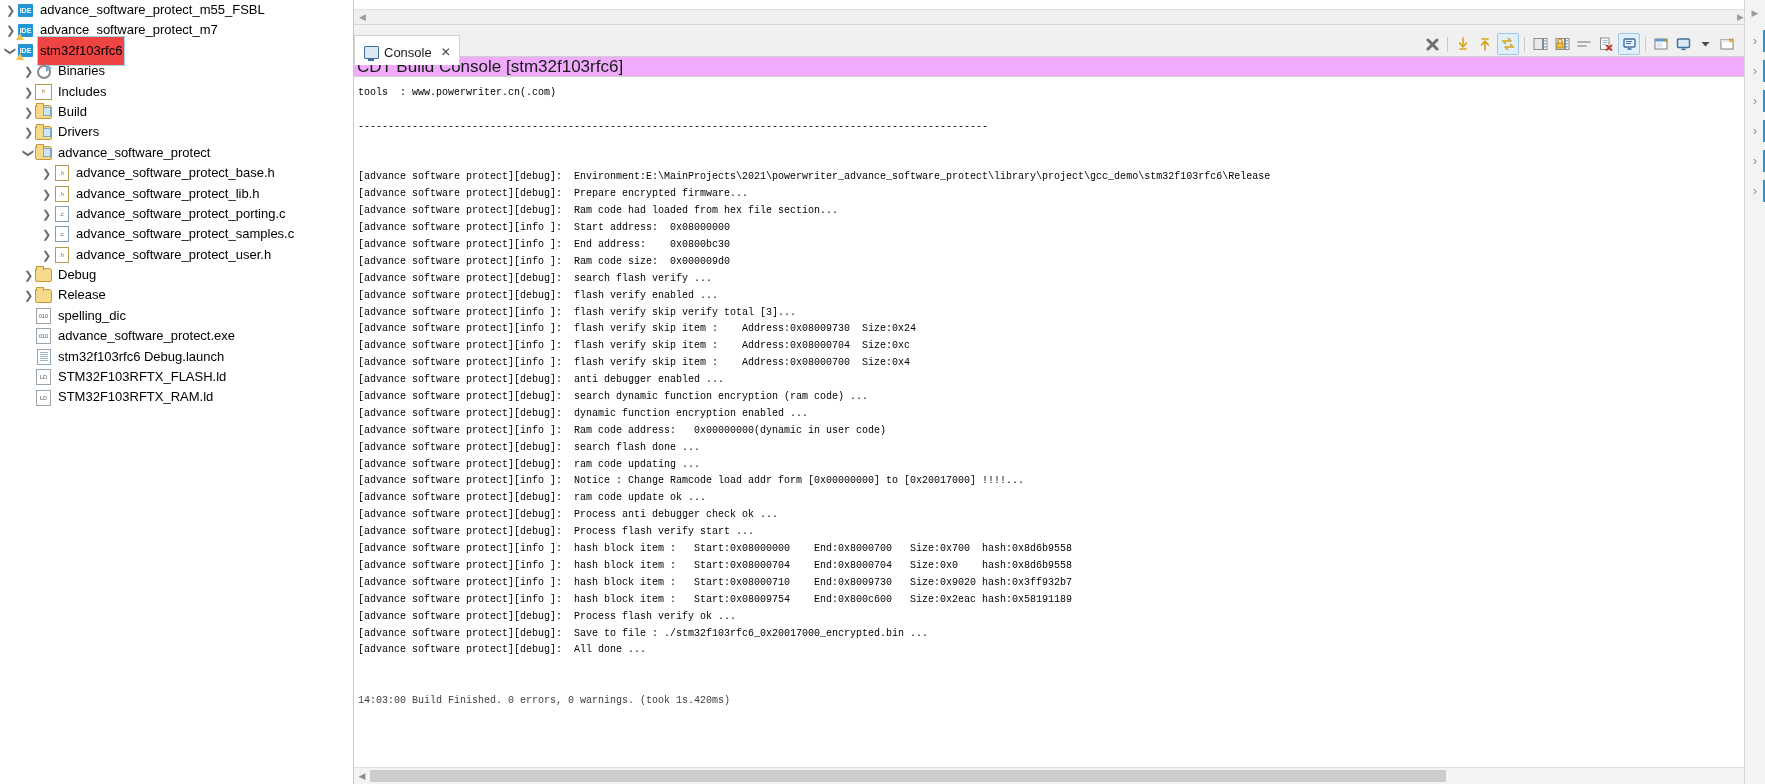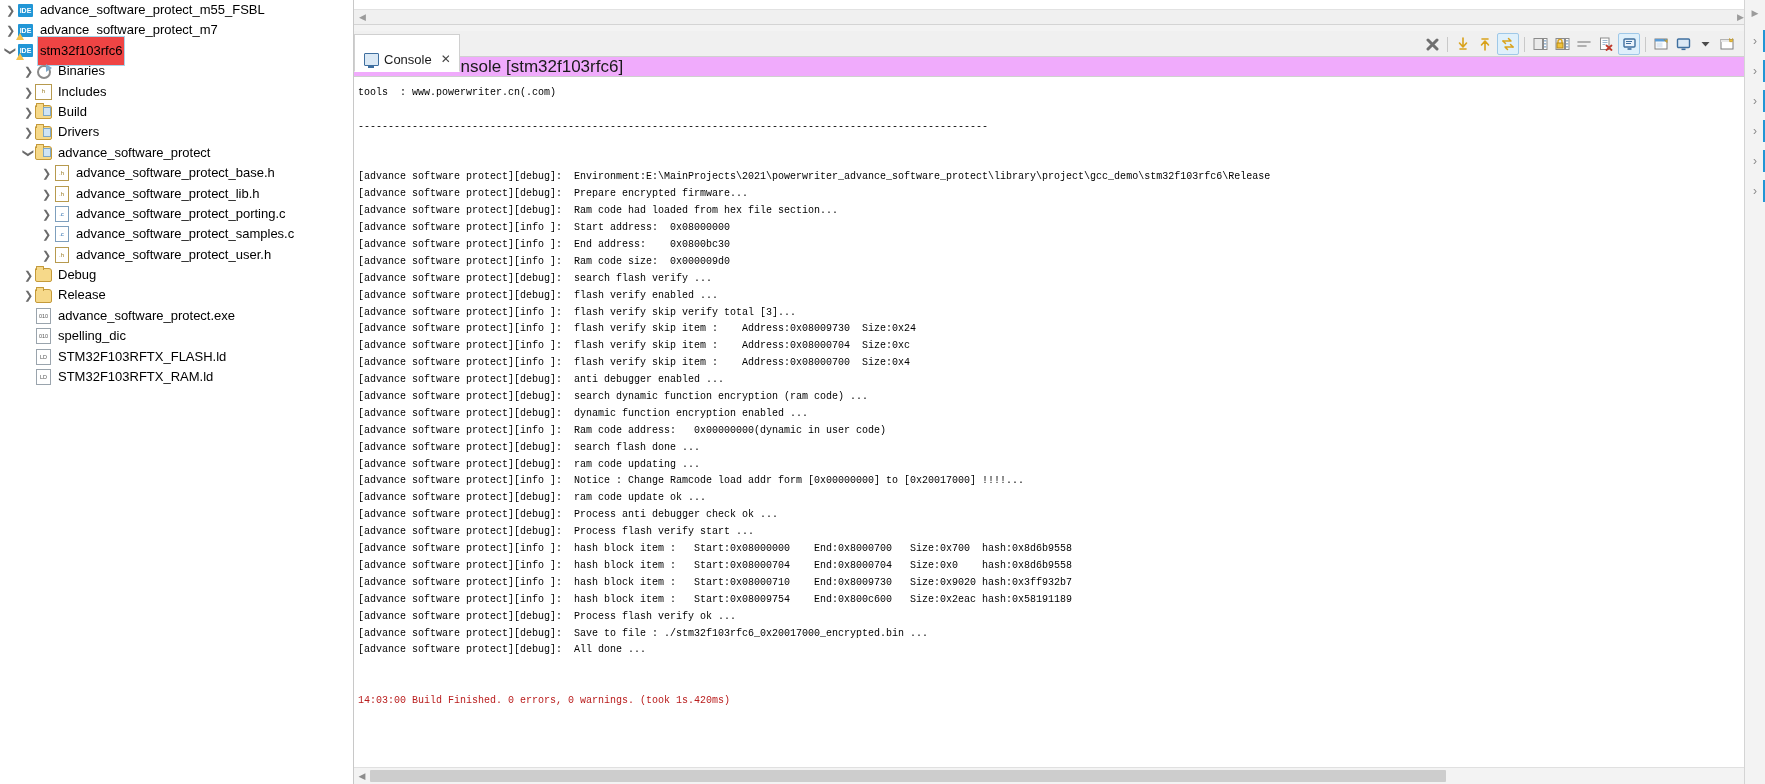--- a/index.html
+++ b/index.html
@@ -104,23 +104,23 @@
   .gapbar{height:6px;background:#f3f3f3;}
 
   
   .console-view{flex:1 1 auto;display:flex;flex-direction:column;min-height:0;}
   .tabrow{
     height:25px;background:#f0f0f0;display:flex;align-items:flex-end;position:relative;
     border-bottom:1px solid #d0d0d0;
   }
   .tab{
     display:flex;align-items:center;gap:5px;
-    height:24px;padding:12px 8px 0 9px;background:#ffffff;
+    height:24px;padding:4px 8px 0 9px;background:#ffffff;
     border:1px solid #d0d0d0;border-bottom:1px solid #ffffff;
-    font-size:13px;color:#1a1a1a;position:relative;top:16px;
+    font-size:13px;color:#1a1a1a;position:relative;top:9px;
   }
   .tab .monitor{
     width:13px;height:11px;border:1.6px solid #3f6f9f;border-radius:1px;background:#dbe9f5;
     position:relative;
   }
   .tab .monitor:after{content:"";position:absolute;left:3px;bottom:-3px;width:6px;height:2px;background:#3f6f9f;}
   .tab .x{color:#444;font-size:12px;margin-left:4px;cursor:pointer;}
   .toolbar{
     position:absolute;right:6px;top:1px;height:24px;display:flex;align-items:center;gap:2px;
   }
@@ -145,21 +145,21 @@
   .console-text{
     flex:1 1 auto;overflow:hidden;
     font-family:"Liberation Mono", monospace;
     font-size:10px;line-height:16.9px;
     color:#000;
     padding:8px 0 0 4px;
     white-space:pre;
   }
   .console-text .line{height:16.9px;}
   .console-text .blank{height:16.9px;}
-  .finish{color:#b91c1c;}
+  .finish{color:#404040;}
 
   
   .vscroll{
     width:15px;background:#f5f5f5;border-left:1px solid #eaeaea;position:relative;flex:0 0 15px;
   }
   .vscroll .thumb{position:absolute;left:1px;right:1px;background:#cdcdcd;border-radius:1px;}
   .vscroll .up,.vscroll .dn{position:absolute;left:0;right:0;height:14px;color:#a0a0a0;font-size:8px;
     text-align:center;line-height:14px;}
   .vscroll .up{top:0;} .vscroll .dn{bottom:0;}
 
@@ -295,28 +295,35 @@
           <span class="ticon">
             <span class="ic-folder"></span>
           </span>
           <span class="tlabel">Release</span>
         </li>
         <li class="trow lv1">
           <span class="twist none"></span>
           <span class="ticon">
             <span class="ic-bin">010</span>
           </span>
+          <span class="tlabel">spelling_dic</span>
+        </li>
+        <li class="trow lv1">
+          <span class="twist none"></span>
+          <span class="ticon">
+            <span class="ic-bin">010</span>
+          </span>
           <span class="tlabel">advance_software_protect.exe</span>
         </li>
         <li class="trow lv1">
           <span class="twist none"></span>
           <span class="ticon">
-            <span class="ic-bin">010</span>
-          </span>
-          <span class="tlabel">spelling_dic</span>
+            <span class="ic-launch"></span>
+          </span>
+          <span class="tlabel">stm32f103rfc6 Debug.launch</span>
         </li>
         <li class="trow lv1">
           <span class="twist none"></span>
           <span class="ticon">
             <span class="ic-bin">LD</span>
           </span>
           <span class="tlabel">STM32F103RFTX_FLASH.ld</span>
         </li>
         <li class="trow lv1">
           <span class="twist none"></span>

